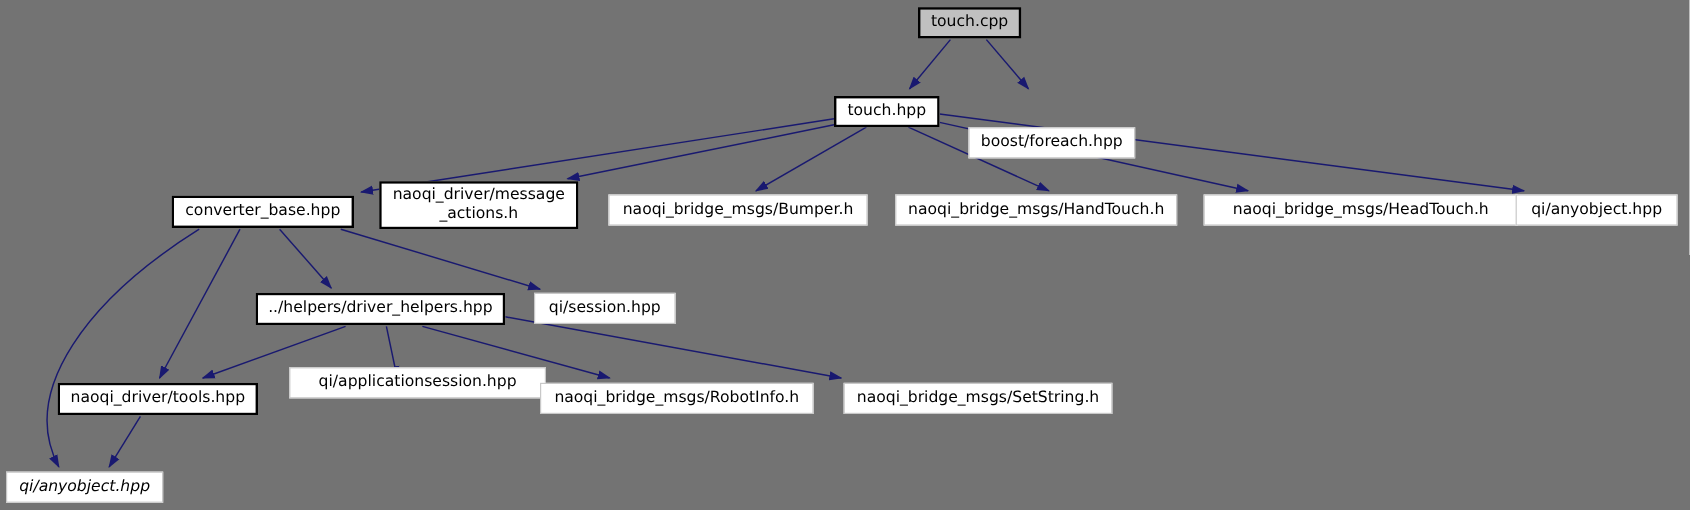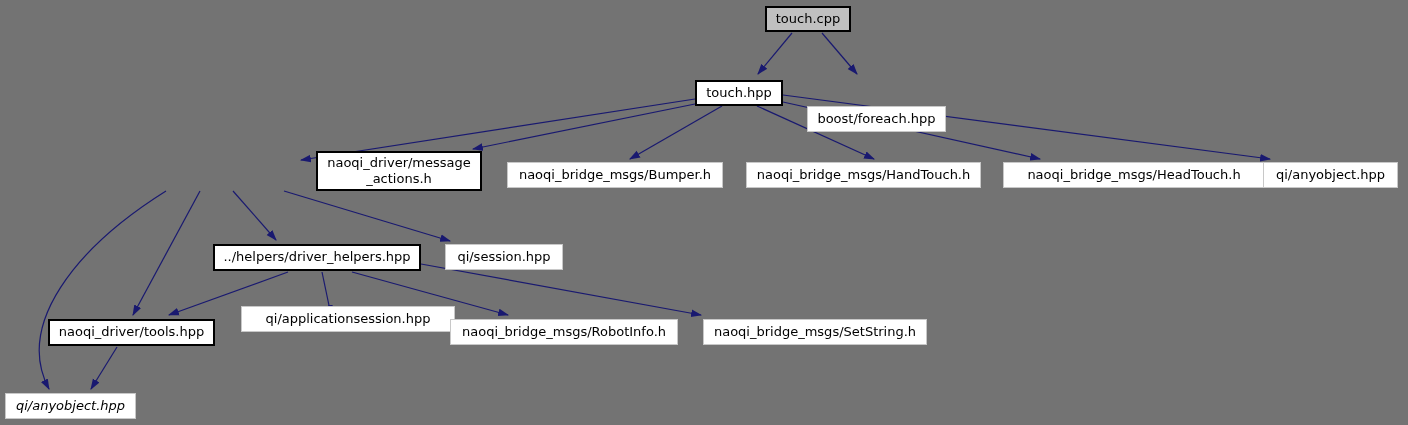--- a/index.html
+++ b/index.html
@@ -55,20 +55,21 @@
       <path d="M322,272 L331,315" marker-end="url(#arr)"></path>
       <path d="M352,272 L508,315" marker-end="url(#arr)"></path>
       <path d="M421,264 L701,315" marker-end="url(#arr)"></path>
       <path d="M117,347 L91,389" marker-end="url(#arr)"></path>
     </g>
   </svg>
 
   <div class="node root" style="left:765px;top:6px;width:86px;height:26px;">touch.cpp</div>
   <div class="node strong" style="left:695px;top:80px;width:88px;height:26px;">touch.hpp</div>
   <div class="node" style="left:807px;top:80px;width:139px;height:26px;margin-top:26px;">boost/foreach.hpp</div>
+  <div class="node strong" style="left:143px;top:163px;width:152px;height:27px;">converter_base.hpp</div>
   <div class="node strong" style="left:316px;top:151px;width:166px;height:40px;">naoqi_driver/message
 _actions.h</div>
   <div class="node" style="left:507px;top:162px;width:216px;height:26px;">naoqi_bridge_msgs/Bumper.h</div>
   <div class="node" style="left:746px;top:162px;width:235px;height:26px;">naoqi_bridge_msgs/HandTouch.h</div>
   <div class="node" style="left:1003px;top:162px;width:262px;height:26px;">naoqi_bridge_msgs/HeadTouch.h</div>
   <div class="node" style="left:1263px;top:162px;width:135px;height:26px;">qi/anyobject.hpp</div>
   <div class="node strong" style="left:213px;top:244px;width:208px;height:27px;">../helpers/driver_helpers.hpp</div>
   <div class="node" style="left:445px;top:244px;width:118px;height:26px;">qi/session.hpp</div>
   <div class="node strong" style="left:48px;top:319px;width:167px;height:27px;">naoqi_driver/tools.hpp</div>
   <div class="node" style="left:241px;top:306px;width:214px;height:26px;">qi/applicationsession.hpp</div>

